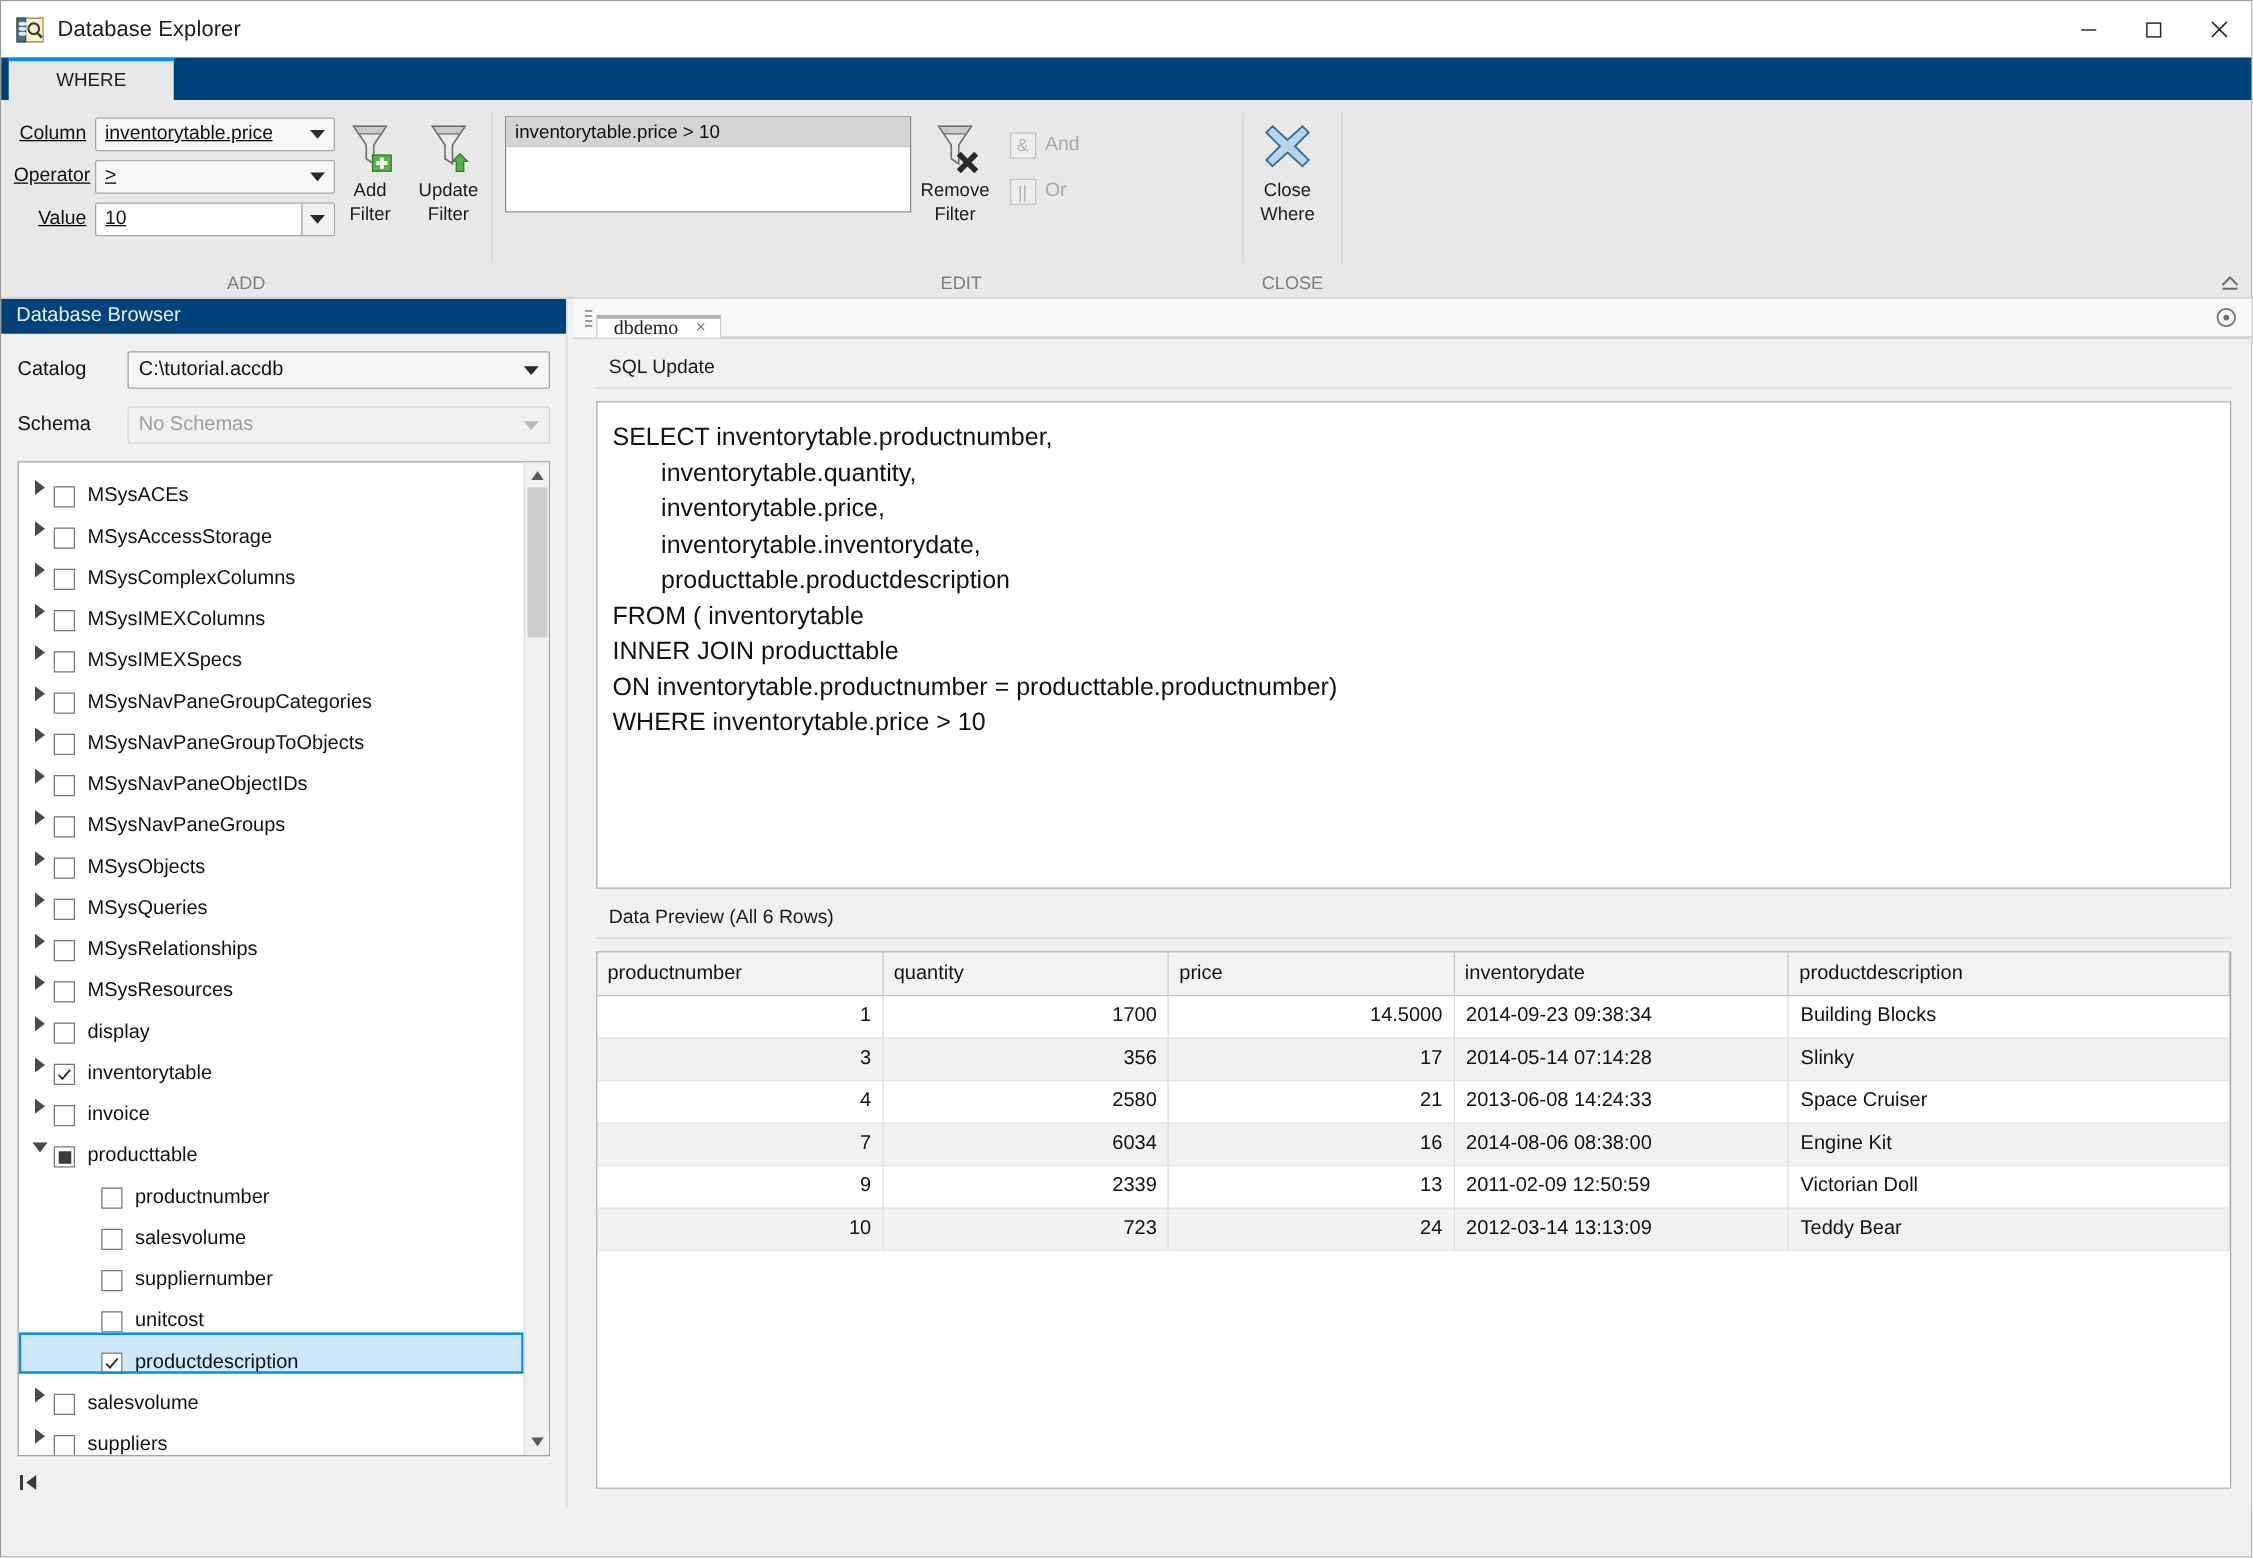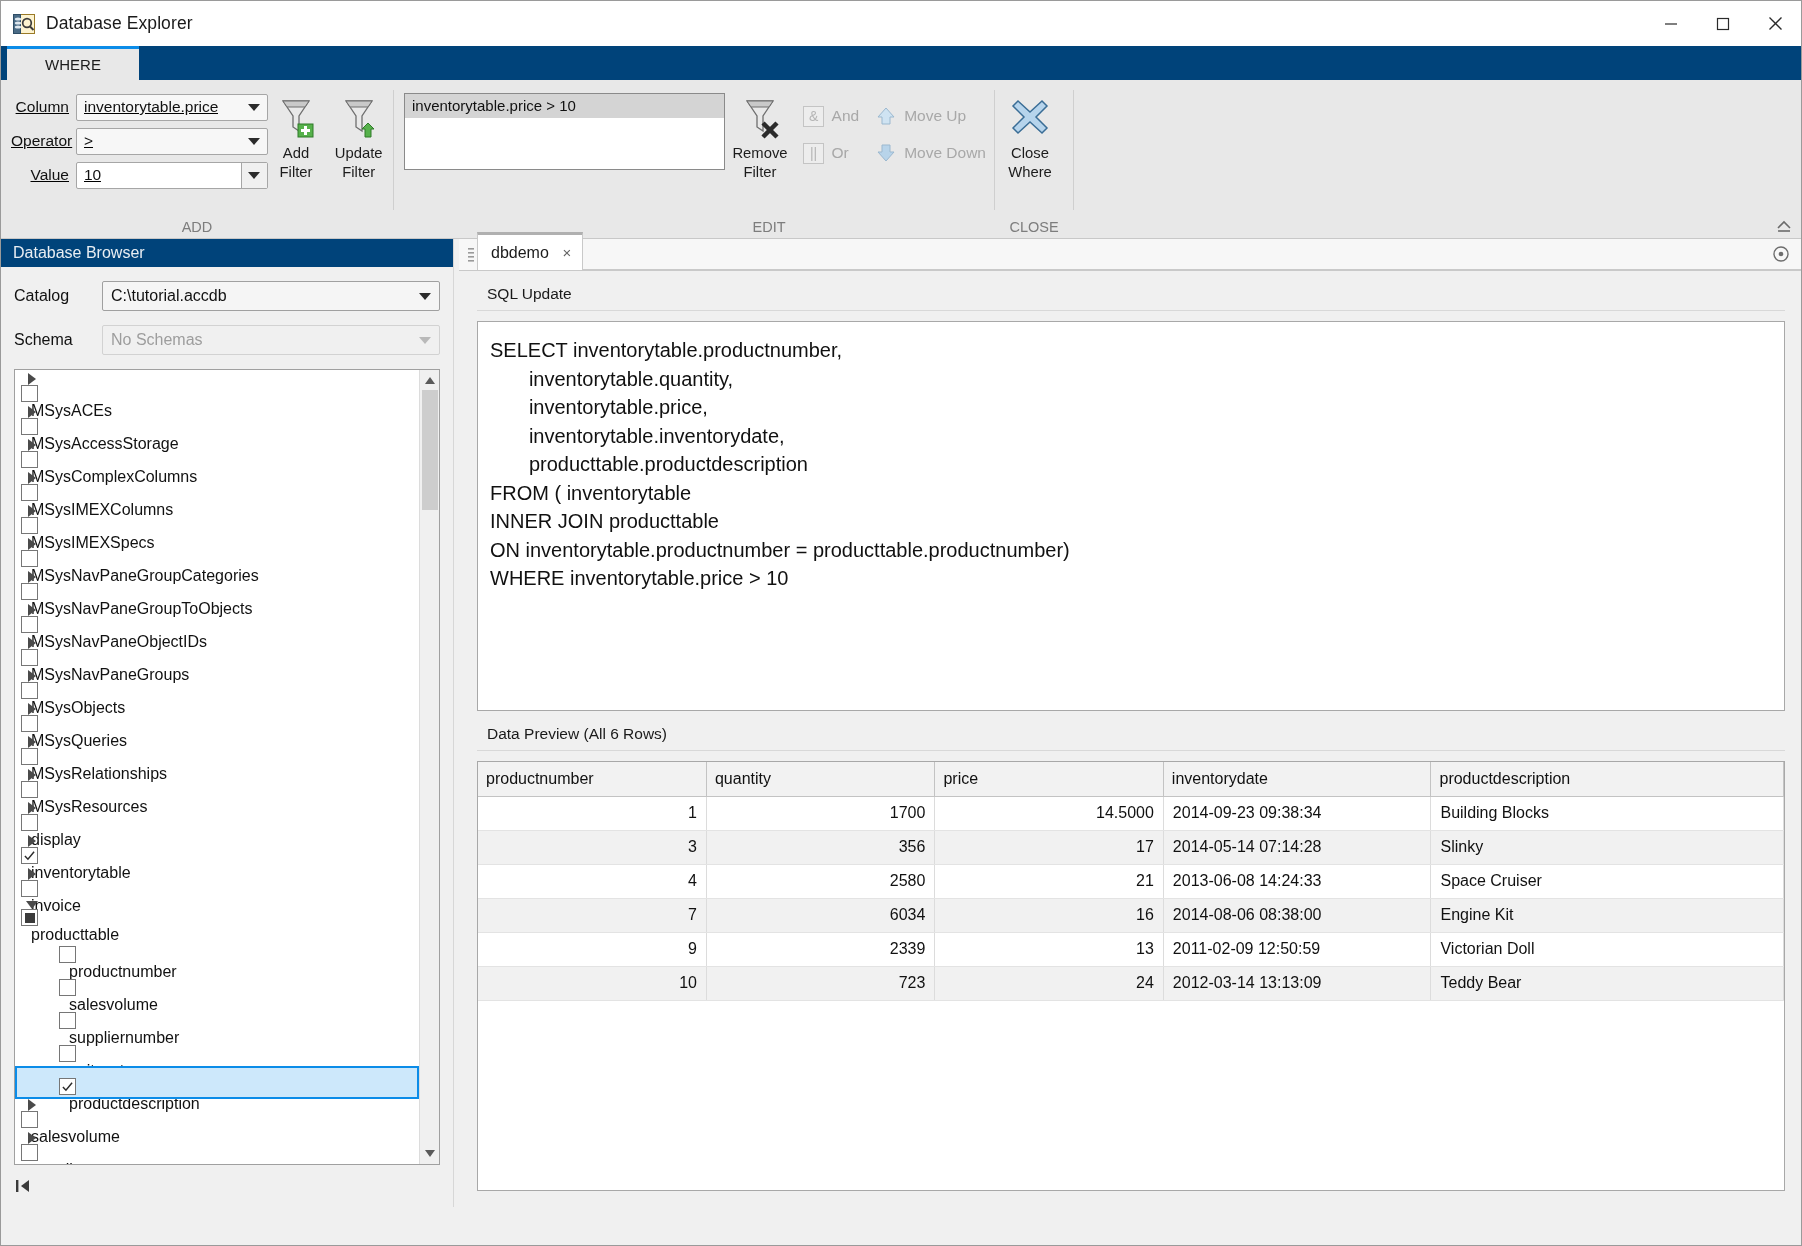--- a/index.html
+++ b/index.html
@@ -134,23 +134,22 @@
   .bcombo.disabled .cval { color:#9d9d9d; }
   .bcombo .arrow { position:absolute; right:8px; top:0;bottom:0;display:flex;align-items:center;}
   .bcombo.disabled .caret-dn { border-top-color:#b9b9b9; }
 
   .tree-wrap {
     flex:1; margin:14px 0 0 0; background:#ffffff; border:1px solid #a0a0a0;
     display:flex; min-height:0; position:relative;
   }
   .tree { flex:1; overflow:hidden; padding-top:3px; }
   .tnode {
-    height:33px; display:flex; align-items:flex-start; position:relative;
+    height:33px; display:flex; align-items:flex-end; position:relative;
     padding-left:6px;
-    flex-direction:column;
   }
   .tnode.sel { background:#cde8fb; outline:2px solid #0b8ce8; outline-offset:-2px; }
   .twist { width:22px; height:33px; display:flex;align-items:center;justify-content:center; }
   .twist.none { visibility:hidden; }
   .tri-r { width:0;height:0;border-top:6px solid transparent;border-bottom:6px solid transparent;border-left:8px solid #4a4a4a;}
   .tri-d { width:0;height:0;border-left:6px solid transparent;border-right:6px solid transparent;border-top:8px solid #4a4a4a;}
   .cbox {
     width:17px;height:17px;border:1px solid #767676;background:#fff;
     display:flex;align-items:center;justify-content:center; flex:0 0 17px;
   }
@@ -175,23 +174,23 @@
   .vsplit { width:6px; flex:0 0 6px; background:#f0f0f0; border-left:1px solid #d7d7d7; }
 
   
   .docarea { flex:1; display:flex; flex-direction:column; min-width:0; background:#f0f0f0; }
   .doctabs {
     height:32px; flex:0 0 32px; background:#f7f7f7; border-bottom:1px solid #c9c9c9;
     display:flex; align-items:flex-end; position:relative;
   }
   .tab-grip { width:12px; height:28px; margin-left:6px; display:flex;align-items:center;justify-content:center;}
   .doctab {
-    height:38px; background:#ffffff; border:1px solid #c9c9c9; border-bottom:none;
+    height:18px; background:#ffffff; border:1px solid #c9c9c9; border-bottom:none;
     border-top:3px solid #b0b0b0;
-    display:flex; align-items:center; padding:0 8px 0 13px; gap:11px;
+    display:flex; align-items:center; padding:0 8px 0 13px; gap:11px;font-family:Liberation Serif, serif;
   }
   .doctab .tname { font-size:16px; color:#1b1b1b; }
   .doctab .tclose { font-size:15px; color:#636363; width:14px; text-align:center;}
   .doctabs-fill { flex:1; height:31px; background:#f7f7f7; border-bottom:1px solid #c9c9c9;}
   .tabs-right { position:absolute; right:10px; bottom:6px; width:20px;height:20px;
     display:flex;align-items:center;justify-content:center;}
 
   .docbody { flex:1; display:flex; flex-direction:column; padding:0 16px 0 18px; min-height:0; }
   .sec-label { font-size:15.5px; color:#1a1a1a; padding:14px 0 7px 10px; }
   .sec-rule { height:1px; background:#d8d8d8; }
@@ -369,38 +368,20 @@
             <span class="slbl">And</span>
           </div>
           <div class="smallbtn">
             <span class="sico">
                 <span class="chipbox">||</span>
               </span>
             <span class="slbl">Or</span>
           </div>
         </div>
 
-        <div class="smallbtns">
-          <div class="smallbtn">
-            <span class="sico">
-              <svg class="arrow-up-g" viewBox="0 0 20 20">
-                  <path d="M10 2 L18 11 H14 V18 H6 V11 H2 Z" fill="#cfe3f2" stroke="#9bb8cf"></path>
-                </svg>
-            </span>
-            <span class="slbl">Move Up</span>
-          </div>
-          <div class="smallbtn">
-            <span class="sico">
-              <svg class="arrow-dn-g" viewBox="0 0 20 20">
-                  <path d="M10 18 L18 9 H14 V2 H6 V9 H2 Z" fill="#b8d4ea" stroke="#9bb8cf"></path>
-                </svg>
-            </span>
-            <span class="slbl">Move Down</span>
-          </div>
-        </div>
       </div>
       <div class="rgroup-label" style="padding-left:150px">EDIT</div>
     </div>
 
     <div class="grp-sep"></div>
 
     <div class="rgroup grp-close">
       <div class="rgroup-body">
         <div class="bigbtn w70">
           <span class="ico">

